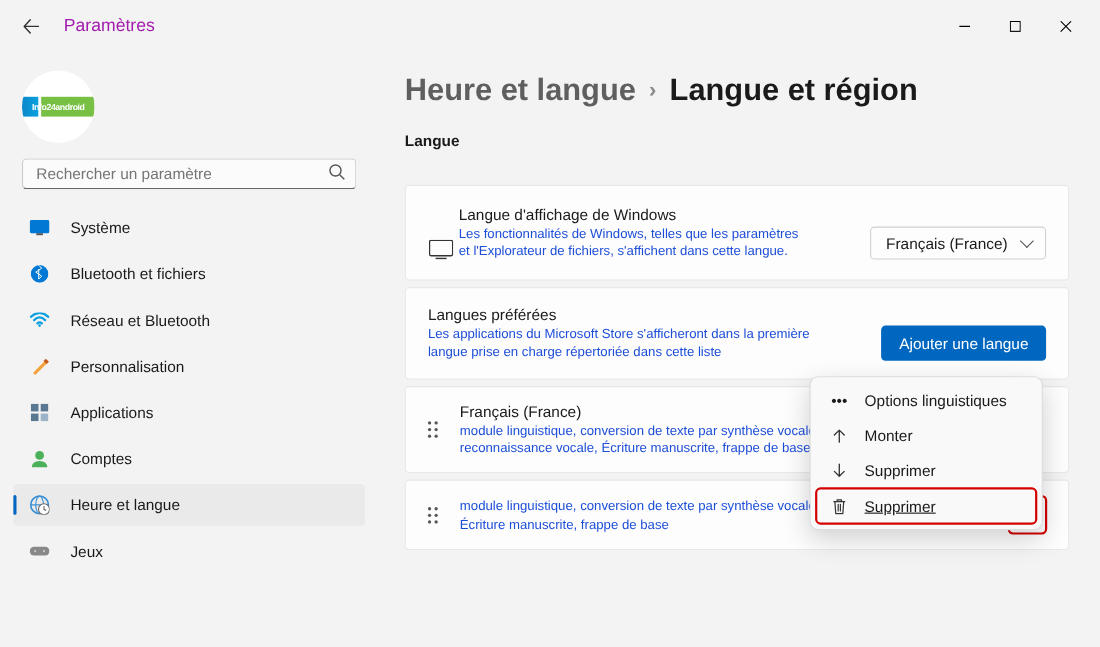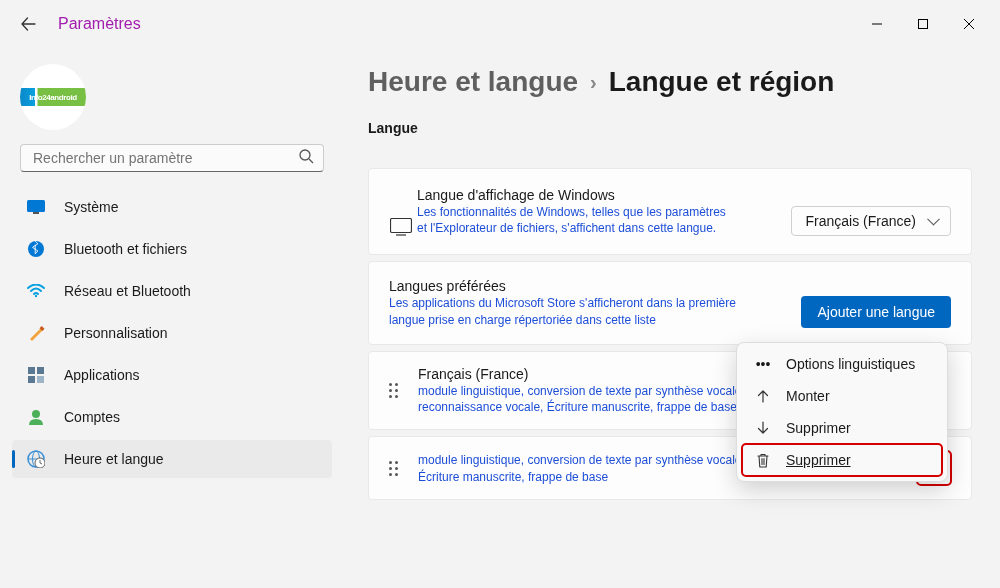--- a/index.html
+++ b/index.html
@@ -417,20 +417,30 @@
             <svg width="18" height="18">
               <circle cx="9" cy="9" r="8" fill="none" stroke="#3b8fd4" stroke-width="1.5"></circle>
               <ellipse cx="9" cy="9" rx="3.5" ry="8" fill="none" stroke="#3b8fd4" stroke-width="1"></ellipse>
               <line x1="1" y1="9" x2="17" y2="9" stroke="#3b8fd4" stroke-width="1"></line>
               <circle cx="13" cy="13" r="5" fill="#fff" stroke="#666" stroke-width="1"></circle>
               <path d="M13 10v3l2 1" stroke="#666" stroke-width="1" fill="none"></path>
             </svg>
           </span>
         <span class="nav-label">Heure et langue</span>
       </li>
+      <li class="nav-item">
+        <span class="nav-icon">
+            <svg width="18" height="12" viewBox="0 0 18 12">
+              <rect x="0" y="2" width="18" height="8" rx="4" fill="#888"></rect>
+              <circle cx="5" cy="6" r="1" fill="#ccc"></circle>
+              <circle cx="13" cy="6" r="1" fill="#ccc"></circle>
+            </svg>
+          </span>
+        <span class="nav-label">Jeux</span>
+      </li>
     </ul>
   </div>
 
   <div class="content-scroll">
     <div class="content">
       <div class="breadcrumb">
         <span class="breadcrumb-parent">Heure et langue</span>
         <span class="breadcrumb-sep">›</span>
         <span>Langue et région</span>
       </div>

